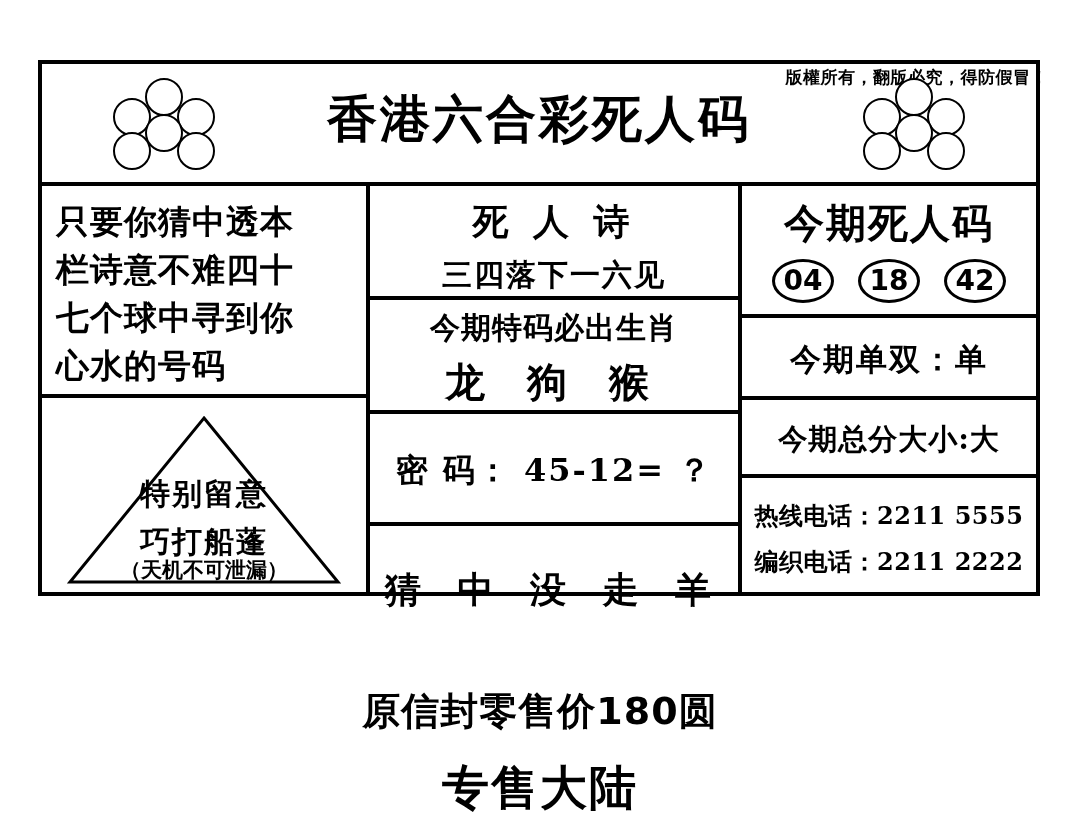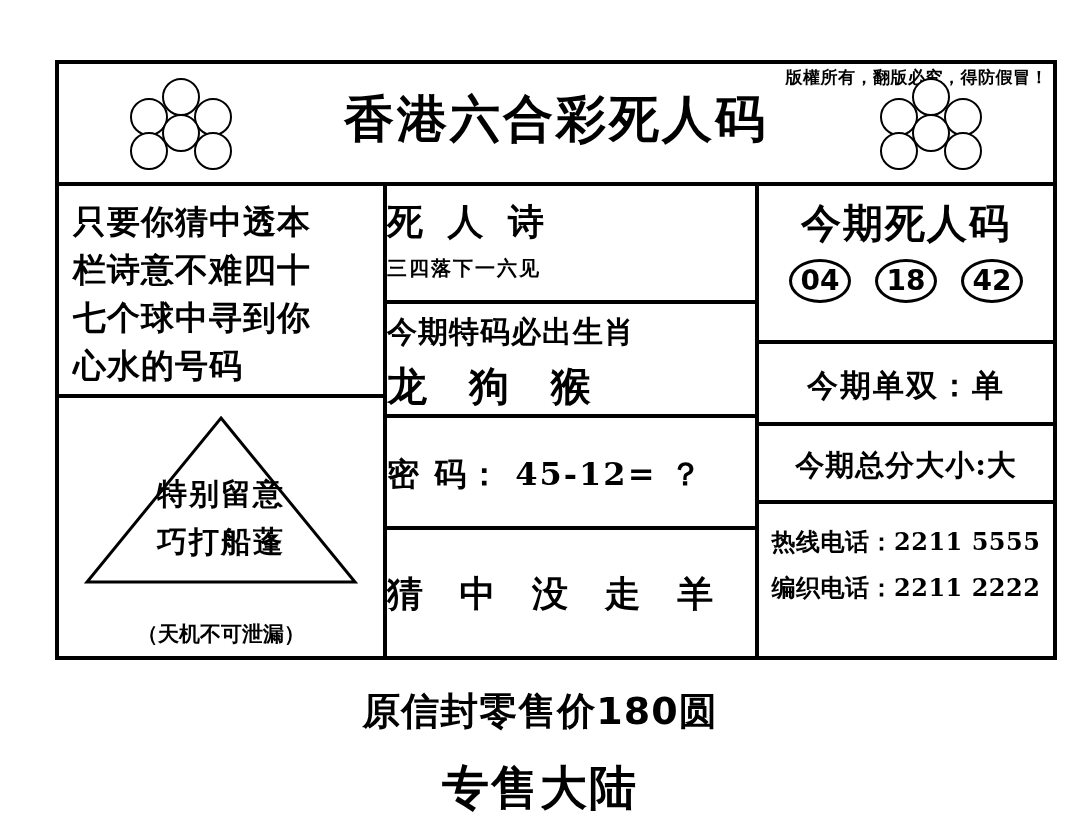--- a/index.html
+++ b/index.html
@@ -39,24 +39,24 @@
     font-size: 17px;
     font-weight: bold;
     letter-spacing: 0.5px;
     white-space: nowrap;
     margin-top: 44px;
   }
 
   
   .frame {
     position: absolute;
-    left: 55px;
+    left: 38px;
     top: 60px;
     width: 1002px;
-    height: 600px;
+    height: 536px;
     border: 4px solid #000;
     box-sizing: border-box;
   }
 
   
   .header-band {
     position: absolute;
     left: 0;
     top: 0;
     right: 0;
@@ -170,32 +170,32 @@
     bottom: 8px;
     text-align: center;
     font-size: 21px;
     font-weight: bold;
   }
 
   
   .mid-cell {
     border-bottom: 4px solid #000;
     box-sizing: border-box;
-    text-align: left;
+    text-align: center;
   }
   .mid-cell:last-child { border-bottom: none; }
 
   .m1 { height: 122px; padding-top: 12px; }
   .m1 .t1 {
     font-size: 36px;
     font-weight: bold;
     letter-spacing: 6px;
   }
   .m1 .t2 {
-    font-size: 20px;
+    font-size: 30px;
     font-weight: bold;
     margin-top: 8px;
     letter-spacing: 2px;
   }
   .m2 { height: 118px; padding-top: 8px; }
   .m2 .t1 {
     font-size: 30px;
     font-weight: bold;
     letter-spacing: 1px;
   }

